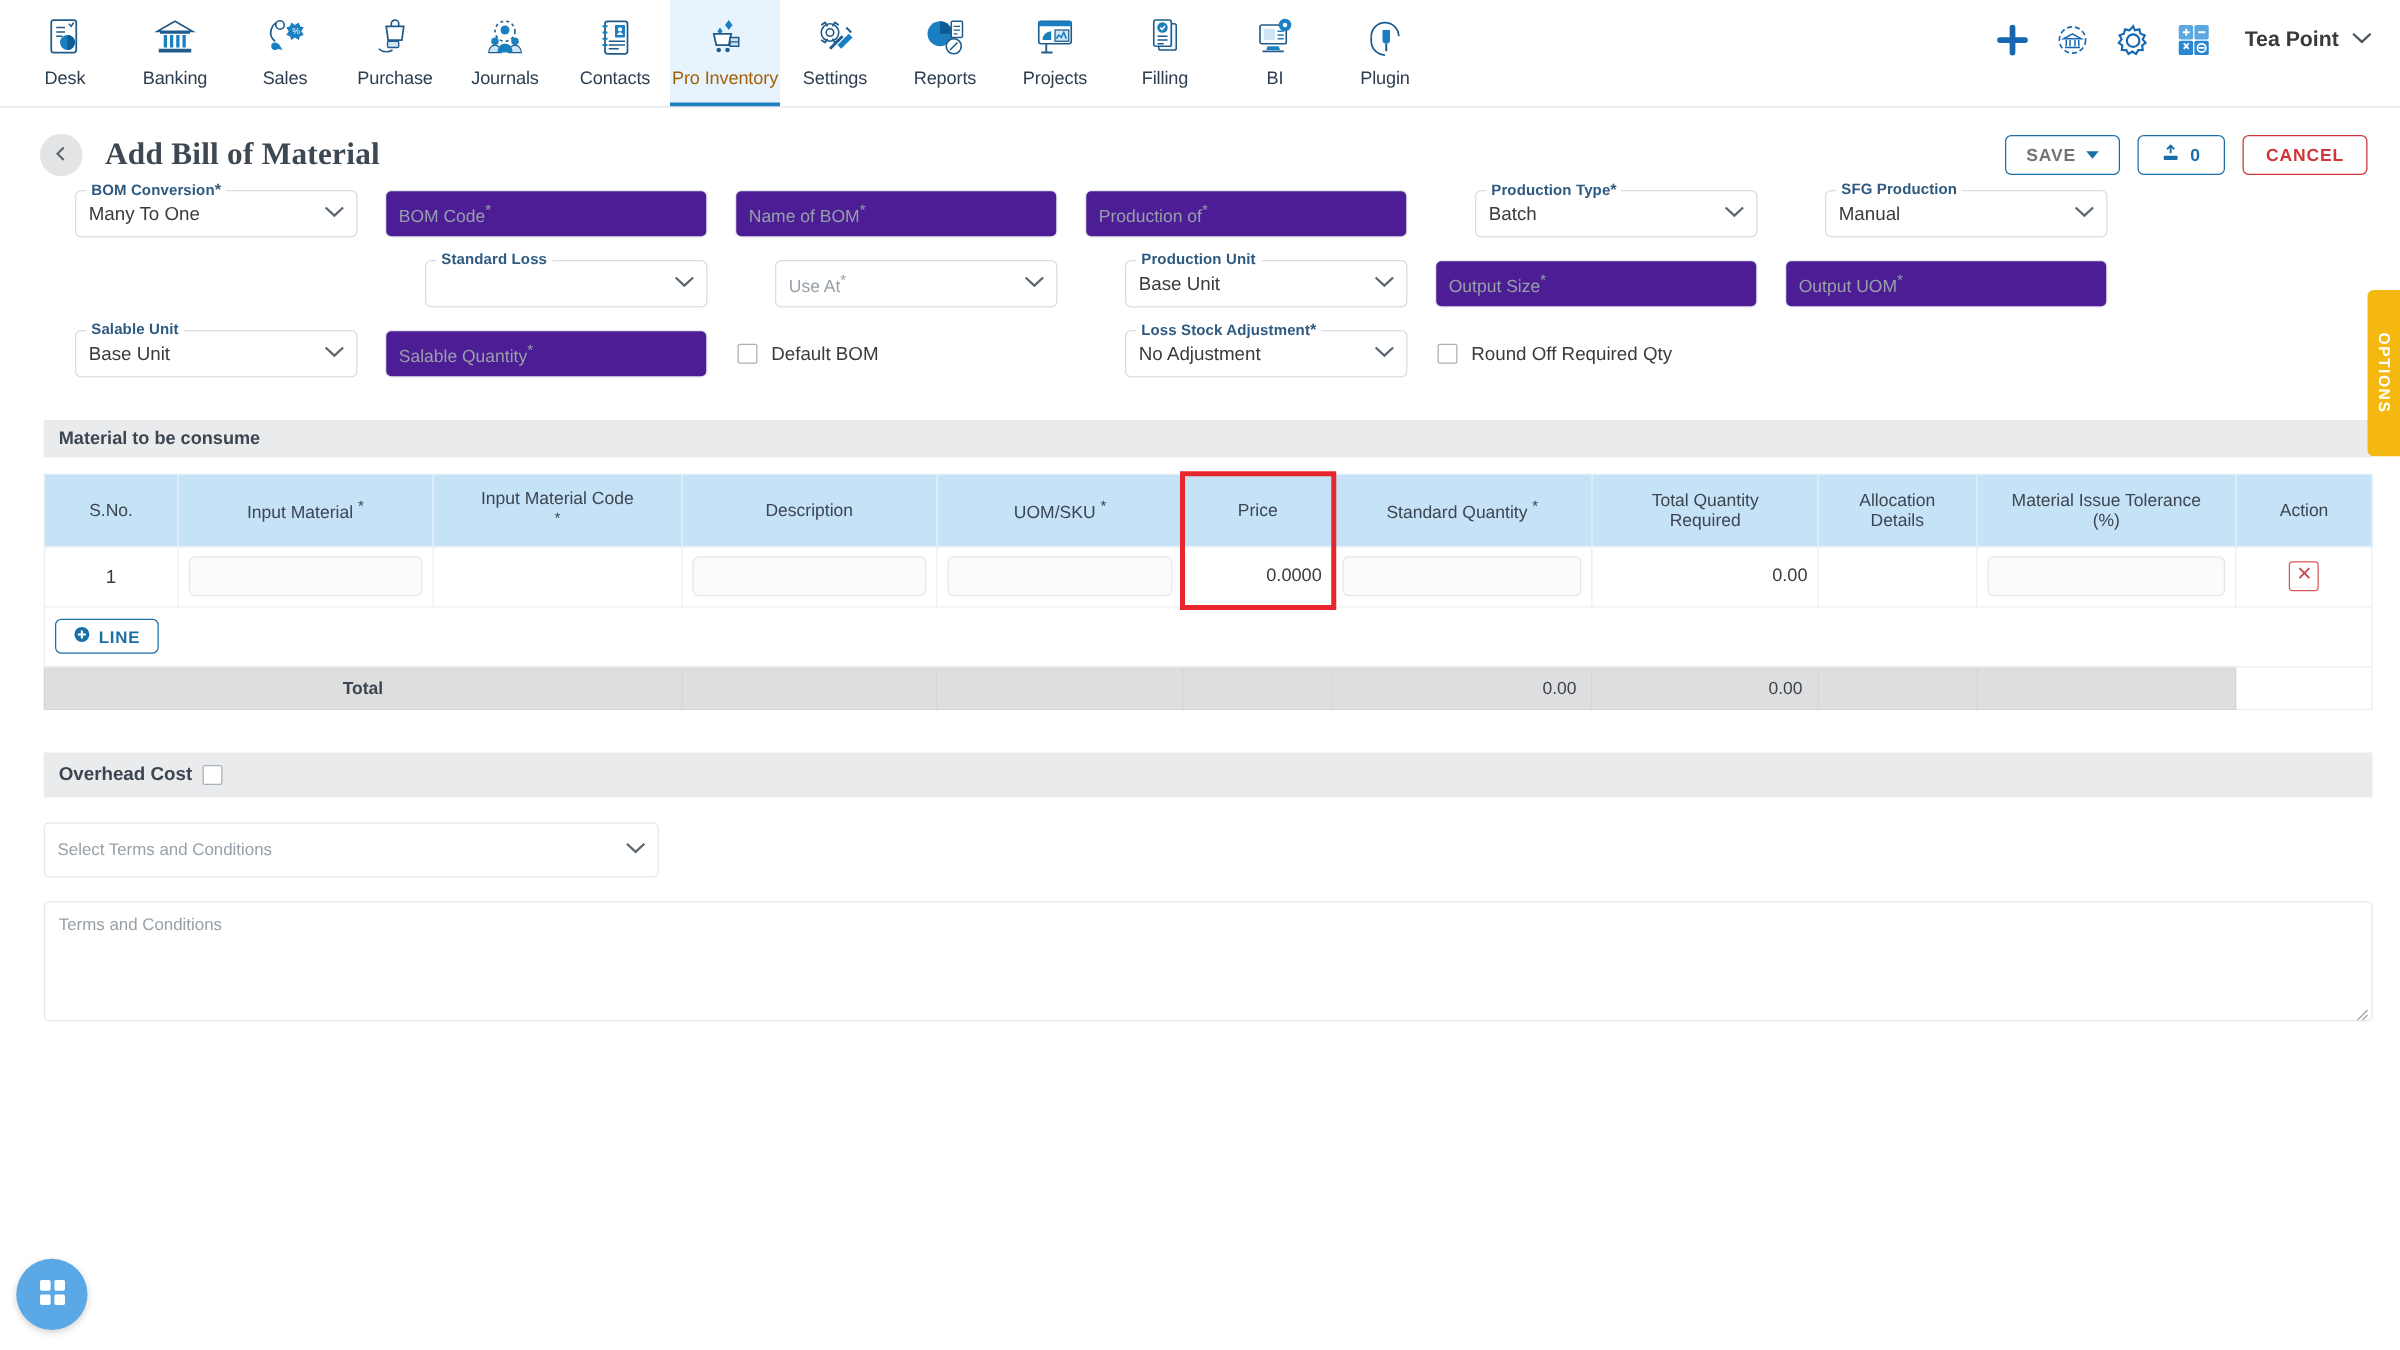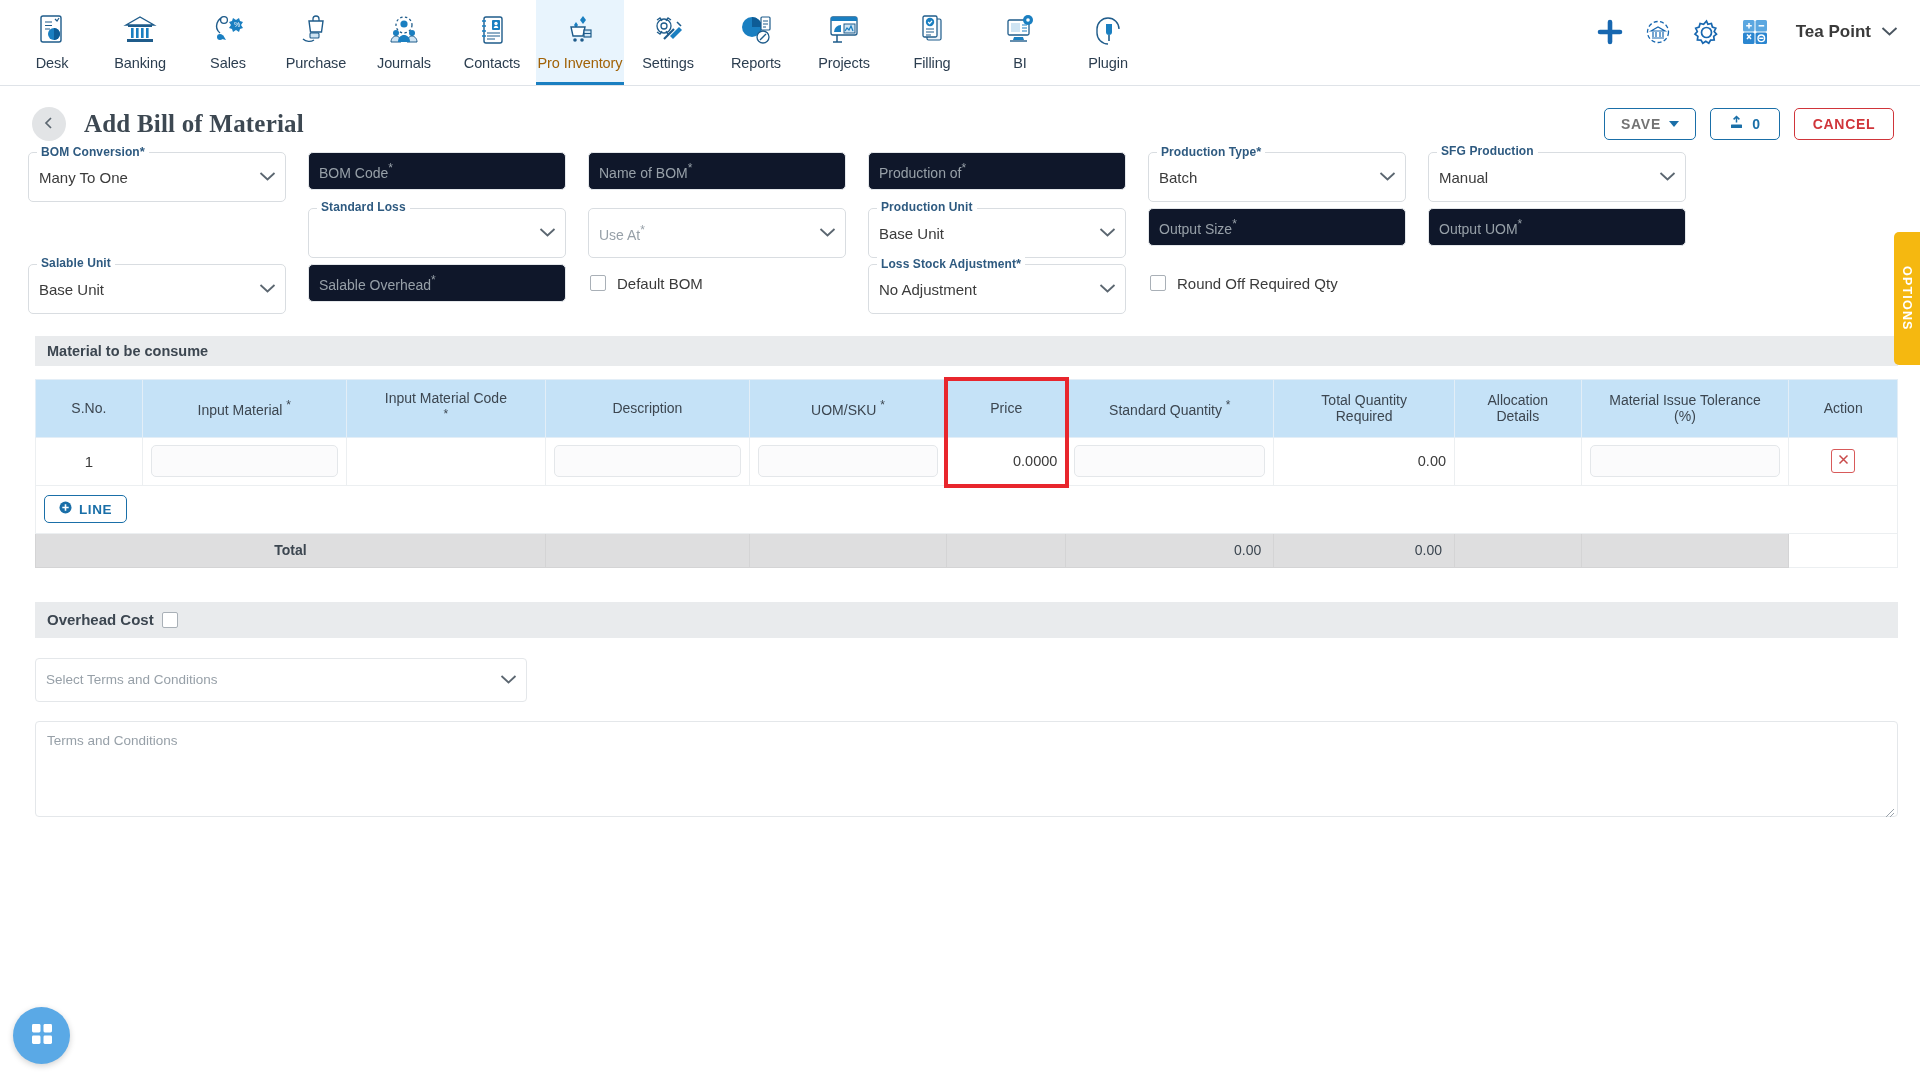--- a/index.html
+++ b/index.html
@@ -105,46 +105,47 @@
     row-gap: 0;
   }
   .cell { position: relative; height: 56px; }
   .cell.r2 { height: 56px; }
 
   
   .ctl {
     position: relative;
     border: 1px solid #d9dde1;
     border-radius: 5px;
-    height: 50px;
+    height: 38px;
     background: #fff;
     display: flex; align-items: center;
     padding: 0 30px 0 10px;
     cursor: pointer;
+    margin-left: 32px;
   }
   .ctl-legend {
     position: absolute; top: -9px; left: 8px;
     background: #fff; padding: 0 4px;
     font-size: 12px; font-weight: bold;
     color: #2e5a80; white-space: nowrap;
     letter-spacing: 0.1px;
   }
   .ctl-legend .req { color: #2e5a80; font-size: 13px; }
   .ctl-val { font-size: 15px; color: #3b3b3b; }
   .ctl-ph { font-size: 14px; color: #97a0a8; }
   .ctl-ph .req { color: #97a0a8; font-size: 12px; vertical-align: super; }
   .chev {
     position: absolute; right: 9px; top: 50%;
     transform: translateY(-50%);
     pointer-events: none;
   }
   .txtin {
     position: relative;
     border: 1px solid #e4e7ea; border-radius: 5px;
-    height: 38px; background: #0f172a;
+    height: 38px; background: #4c1d95;
     display: flex; align-items: center; padding: 0 10px;
     cursor: text;
   }
   .check-row {
     display: flex; align-items: center; gap: 11px;
     height: 38px; padding-left: 2px;
   }
   .cbox {
     width: 16px; height: 16px; border: 1.5px solid #a9b0b7;
     border-radius: 2px; background: #fff; cursor: pointer; flex: none;
@@ -635,21 +636,21 @@
         <span class="ctl-legend">Salable Unit</span>
         <span class="ctl-val">Base Unit</span>
         <span class="chev"><svg width="17" height="11" viewBox="0 0 17 11">
               <path d="M1.5 2l7 6.5L15.5 2" fill="none" stroke="#5b6670" stroke-width="1.8"></path>
             </svg></span>
       </div>
     </div>
 
     <div class="cell">
       <div class="txtin">
-        <span class="ctl-ph"><span>Salable Overhead</span><span class="req">*</span></span>
+        <span class="ctl-ph"><span>Salable Quantity</span><span class="req">*</span></span>
       </div>
     </div>
 
     <div class="cell">
       <div class="check-row">
         <span class="cbox"></span>
         <span class="check-lbl">Default BOM</span>
       </div>
     </div>
 

